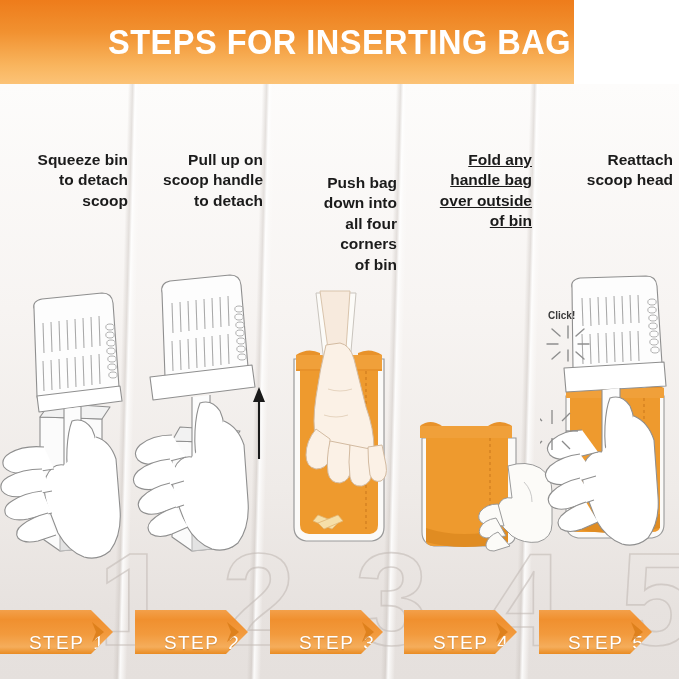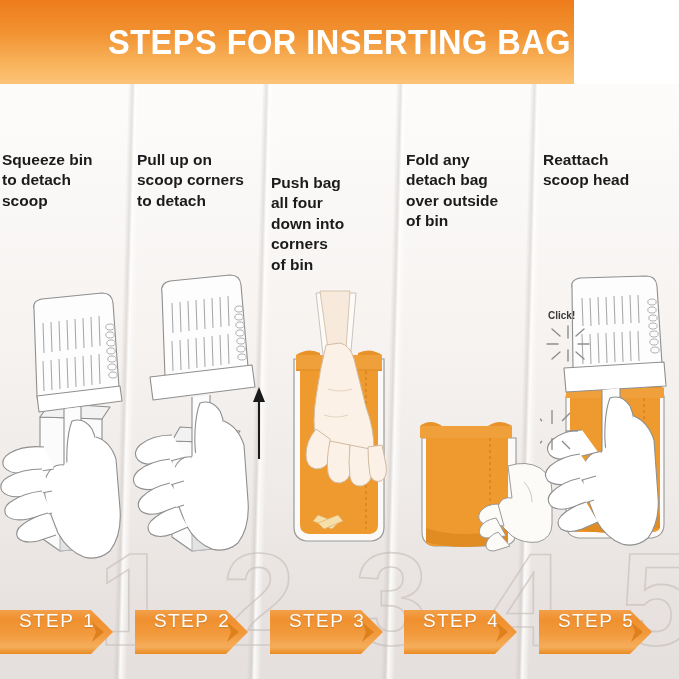--- a/index.html
+++ b/index.html
@@ -53,43 +53,43 @@
     font-weight:bold;
     line-height:1;
     color:transparent;
     -webkit-text-stroke:1.6px rgba(196,188,182,0.62);
     letter-spacing:-2px;
   }
 
   
   .caption {
     position:absolute;
-    text-align:left;
+    text-align:right;
     font-size:15.5px;
     font-weight:bold;
     color:#1b1b1b;
     line-height:1.32;
   }
 
   
   .illus { position:absolute; }
 
   
   .stepbar {
     position:absolute;
     height:44px;
     background:linear-gradient(to bottom,#F3A04A 0%,#F0902F 22%,#F29A3D 55%,#F5AD5B 84%,#E98B22 100%);
     -webkit-clip-path:polygon(0 0, calc(100% - 22px) 0, 100% 50%, calc(100% - 22px) 100%, 0 100%);
     clip-path:polygon(0 0, calc(100% - 22px) 0, 100% 50%, calc(100% - 22px) 100%, 0 100%);
     box-shadow:0 1px 2px rgba(120,90,50,0.18);
   }
   .steplabel {
     position:absolute; left:0; top:0; height:44px;
-    display:flex; align-items:flex-start;
-    padding-left:19px;
+    display:flex; align-items:flex-end;
+    padding-left:29px;
     color:#ffffff;
     font-size:19px;
     letter-spacing:1.4px;
     white-space:nowrap;
     text-shadow:0 1px 1px rgba(155,95,25,0.45);
   }
   .stepnum { margin-left:9px; }
   .chev {
     position:absolute; top:9px;
     width:26px; height:26px;
@@ -124,35 +124,35 @@
   <div class="wm" style="left:620px; top:450px;">5</div>
 
   <div class="caption" style="left:2px; top:66px; width:126px;">
     <div>Squeeze bin</div>
     <div>to detach</div>
     <div>scoop</div>
   </div>
 
   <div class="caption" style="left:137px; top:66px; width:126px;">
     <div>Pull up on</div>
-    <div>scoop corners</div>
+    <div>scoop handle</div>
     <div>to detach</div>
   </div>
 
   <div class="caption" style="left:271px; top:66px; width:126px;margin-top:23px;">
     <div>Push bag</div>
+    <div>down into</div>
     <div>all four</div>
-    <div>down into</div>
     <div>corners</div>
     <div>of bin</div>
   </div>
 
-  <div class="caption" style="left:406px; top:66px; width:126px;">
+  <div class="caption" style="left:406px; top:66px; width:126px;text-decoration:underline;">
     <div>Fold any</div>
-    <div>detach bag</div>
+    <div>handle bag</div>
     <div>over outside</div>
     <div>of bin</div>
   </div>
 
   <div class="caption" style="left:543px; top:66px; width:130px;">
     <div>Reattach</div>
     <div>scoop head</div>
   </div>
 
   <div class="illus" style="left:-2px; top:185px; width:132px; height:290px;">

